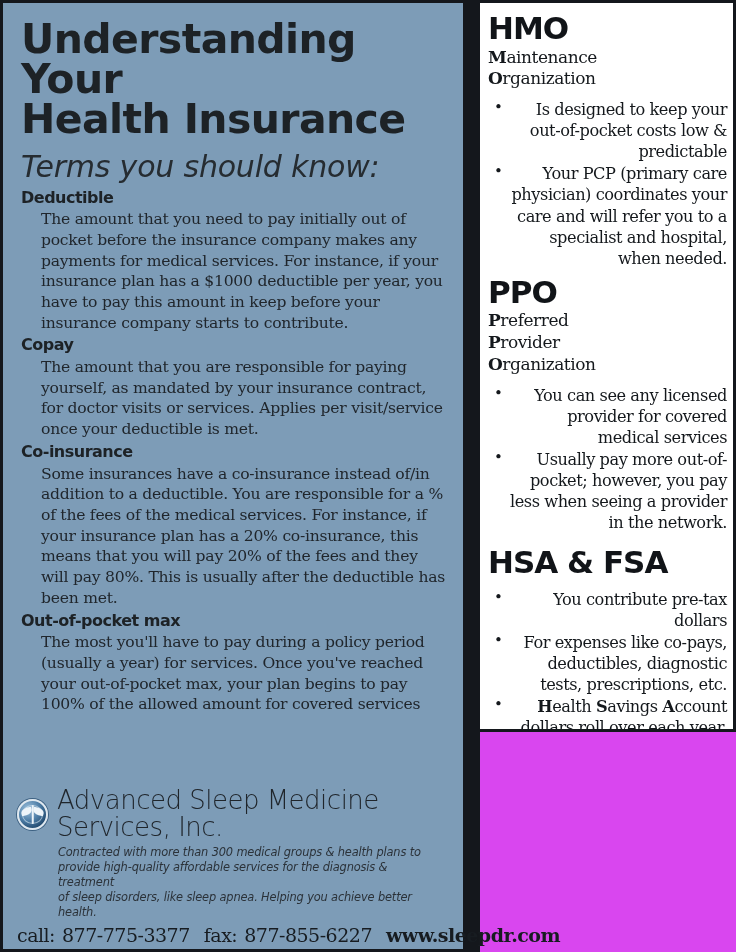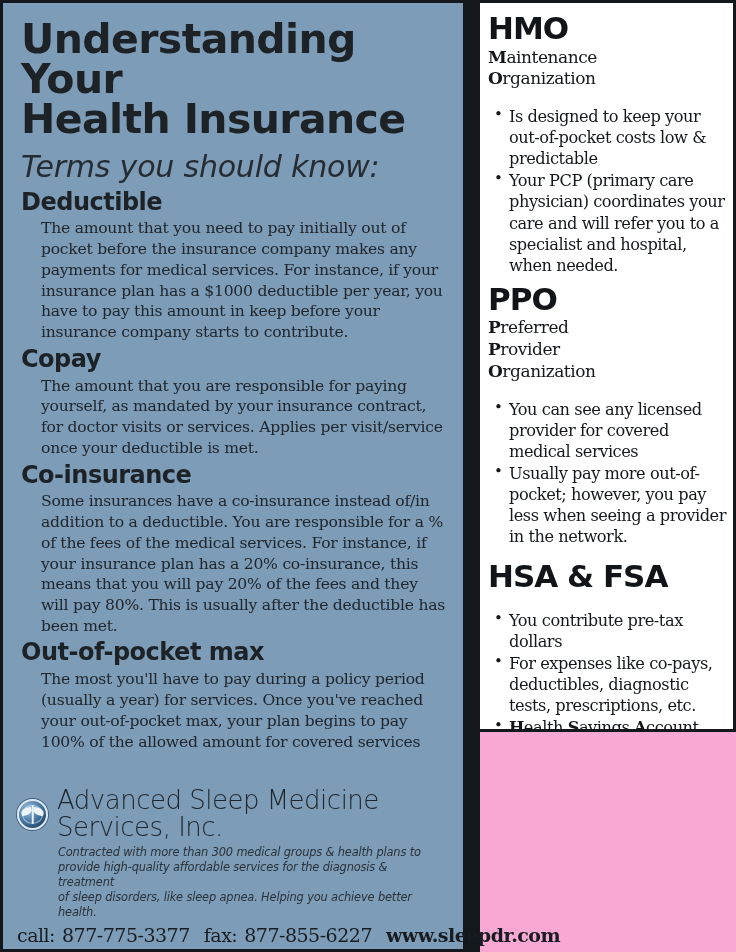--- a/index.html
+++ b/index.html
@@ -6,21 +6,21 @@
   html,body{
     width:736px; height:952px;
     background:#14171c;
     font-family:"Liberation Sans", sans-serif;
     overflow:hidden;
   }
   .poster{
     position:relative;
     width:736px; height:952px;
     display:flex;
-    background:#f9a8d4;
+    background:#d946ef;
   }
 
   
   .left-col{
     position:relative;
     width:463px;
     height:952px;
     background:#7d9cb7;
     border-top:3px solid #14171c;
     border-left:3px solid #14171c;
@@ -44,21 +44,21 @@
     font-size:30px;
     color:#262c31;
     margin-top:9px;
     margin-bottom:5px;
     letter-spacing:-0.2px;
   }
   .term{ margin-top:3px; }
   .term-head{
     font-family:"DejaVu Sans", sans-serif;
     font-weight:bold;
-    font-size:24px;
+    font-size:16px;
     color:#1d2226;
     letter-spacing:-0.5px;
     line-height:1.16;
   }
   .term-body{
     font-family:"DejaVu Serif", serif;
     font-size:15.6px;
     line-height:1.33;
     color:#20262c;
     padding-left:20px;
@@ -173,22 +173,23 @@
     font-family:"DejaVu Serif", serif;
     font-size:17px;
     line-height:1.28;
     color:#14181c;
     margin-top:1px;
     letter-spacing:-0.45px;
   }
   .expansion b{ font-weight:bold; }
   ul.blist{
     list-style:none;
-    margin:16px 0 0 0;
+    margin:9px 0 0 0;
     padding:0;
+    text-align:right;
   }
   ul.blist li{
     position:relative;
     font-family:"DejaVu Serif", serif;
     font-size:16.2px;
     line-height:1.30;
     color:#14181c;
     padding-left:21px;
     margin-bottom:1px;
     letter-spacing:-0.45px;

